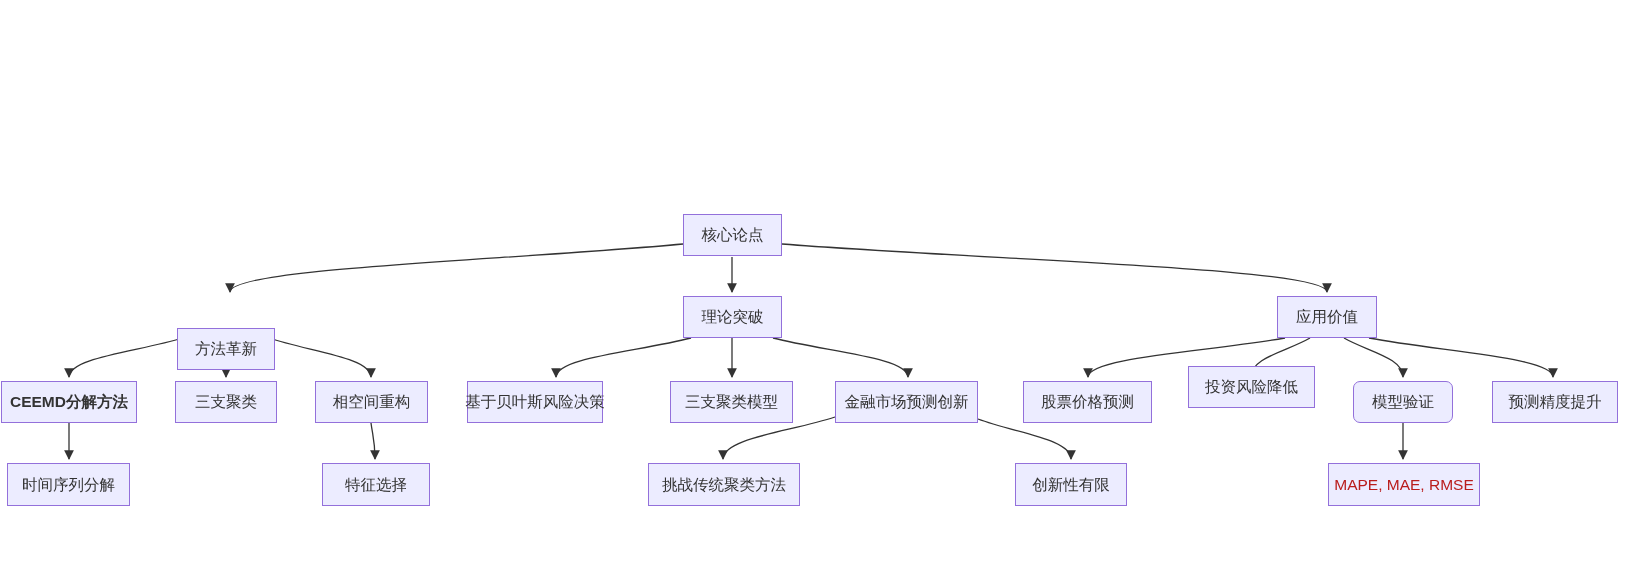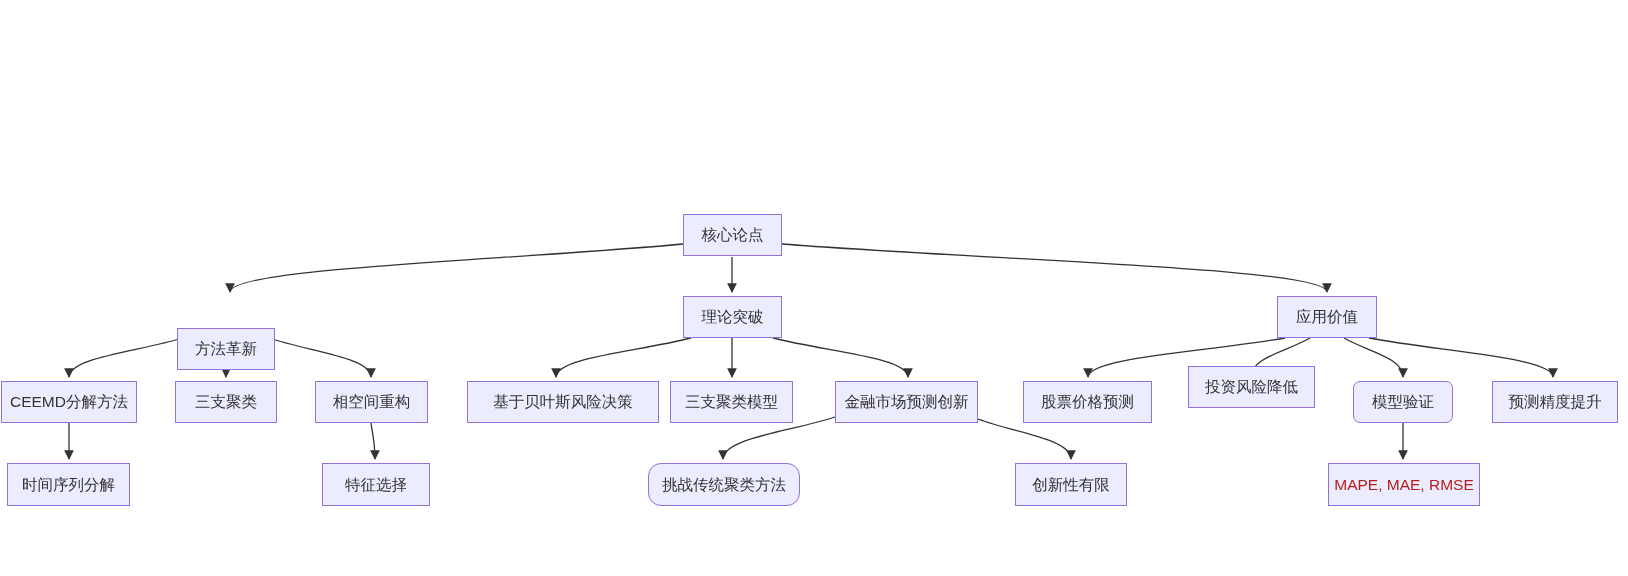--- a/index.html
+++ b/index.html
@@ -68,29 +68,29 @@
         <path class="edge" d="M835,417 C790.2,431.7 723,438 723,459" stroke="#333333" marker-end="url(#arrowhead)"></path>
         <path class="edge" d="M978,419 C1015.2,433 1071,439 1071,459" stroke="#333333" marker-end="url(#arrowhead)"></path>
         <path class="edge" d="M1403,423 L1403,459" stroke="#333333" marker-end="url(#arrowhead)"></path>
       </g>
   </svg>
   <div id="node-layer">
       <div class="node" style="left: 683px; top: 214px; width: 99px; height: 42px; background: rgb(236, 236, 255); border-color: rgb(147, 112, 219); color: rgb(51, 51, 51); text-align: center;">核心论点</div>
       <div class="node" style="left: 177px; top: 296px; width: 98px; height: 42px; background: rgb(236, 236, 255); border-color: rgb(147, 112, 219); color: rgb(51, 51, 51); margin-top: 32px;">方法革新</div>
       <div class="node" style="left: 683px; top: 296px; width: 99px; height: 42px; background: rgb(236, 236, 255); border-color: rgb(147, 112, 219); color: rgb(51, 51, 51);">理论突破</div>
       <div class="node" style="left: 1277px; top: 296px; width: 100px; height: 42px; background: rgb(236, 236, 255); border-color: rgb(147, 112, 219); color: rgb(51, 51, 51);">应用价值</div>
-      <div class="node" style="left: 1px; top: 381px; width: 136px; height: 42px; background: rgb(236, 236, 255); border-color: rgb(147, 112, 219); color: rgb(51, 51, 51);">CEEMD分解方法</div>
+      <div class="node" style="left: 1px; top: 381px; width: 136px; height: 42px; background: rgb(236, 236, 255); border-color: rgb(147, 112, 219); color: rgb(51, 51, 51); font-weight: bold;">CEEMD分解方法</div>
       <div class="node" style="left: 175px; top: 381px; width: 102px; height: 42px; background: rgb(236, 236, 255); border-color: rgb(147, 112, 219); color: rgb(51, 51, 51);">三支聚类</div>
       <div class="node" style="left: 315px; top: 381px; width: 113px; height: 42px; background: rgb(236, 236, 255); border-color: rgb(147, 112, 219); color: rgb(51, 51, 51);">相空间重构</div>
-      <div class="node" style="left: 467px; top: 381px; width: 192px; height: 42px; background: rgb(236, 236, 255); border-color: rgb(147, 112, 219); color: rgb(51, 51, 51);">基于贝叶斯风险决策</div>
+      <div class="node" style="left: 467px; top: 381px; width: 136px; height: 42px; background: rgb(236, 236, 255); border-color: rgb(147, 112, 219); color: rgb(51, 51, 51);">基于贝叶斯风险决策</div>
       <div class="node" style="left: 670px; top: 381px; width: 123px; height: 42px; background: rgb(236, 236, 255); border-color: rgb(147, 112, 219); color: rgb(51, 51, 51);">三支聚类模型</div>
       <div class="node" style="left: 835px; top: 381px; width: 143px; height: 42px; background: rgb(236, 236, 255); border-color: rgb(147, 112, 219); color: rgb(51, 51, 51);">金融市场预测创新</div>
       <div class="node" style="left: 1023px; top: 381px; width: 129px; height: 42px; background: rgb(236, 236, 255); border-color: rgb(147, 112, 219); color: rgb(51, 51, 51);">股票价格预测</div>
       <div class="node" style="left: 1188px; top: 366px; width: 127px; height: 42px; background: rgb(236, 236, 255); border-color: rgb(147, 112, 219); color: rgb(51, 51, 51);">投资风险降低</div>
       <div class="node" style="left: 1353px; top: 381px; width: 100px; height: 42px; background: rgb(236, 236, 255); border-color: rgb(147, 112, 219); color: rgb(51, 51, 51); border-radius: 7px;">模型验证</div>
       <div class="node" style="left: 1492px; top: 381px; width: 126px; height: 42px; background: rgb(236, 236, 255); border-color: rgb(147, 112, 219); color: rgb(51, 51, 51);">预测精度提升</div>
       <div class="node" style="left: 7px; top: 463px; width: 123px; height: 43px; background: rgb(236, 236, 255); border-color: rgb(147, 112, 219); color: rgb(51, 51, 51);">时间序列分解</div>
       <div class="node" style="left: 322px; top: 463px; width: 108px; height: 43px; background: rgb(236, 236, 255); border-color: rgb(147, 112, 219); color: rgb(51, 51, 51);">特征选择</div>
-      <div class="node" style="left: 648px; top: 463px; width: 152px; height: 43px; background: rgb(236, 236, 255); border-color: rgb(147, 112, 219); color: rgb(51, 51, 51); border-radius: 13px;">挑战传统聚类方法</div>
+      <div class="node" style="left: 648px; top: 463px; width: 152px; height: 43px; background: rgb(236, 236, 255); border-color: rgb(147, 112, 219); color: rgb(51, 51, 51);">挑战传统聚类方法</div>
       <div class="node" style="left: 1015px; top: 463px; width: 112px; height: 43px; background: rgb(236, 236, 255); border-color: rgb(147, 112, 219); color: rgb(51, 51, 51);">创新性有限</div>
       <div class="node" style="left: 1328px; top: 463px; width: 152px; height: 43px; background: rgb(236, 236, 255); border-color: rgb(147, 112, 219); color: #b91c1c;">MAPE, MAE, RMSE</div>
     </div>
 </div>
 
 </body></html>

